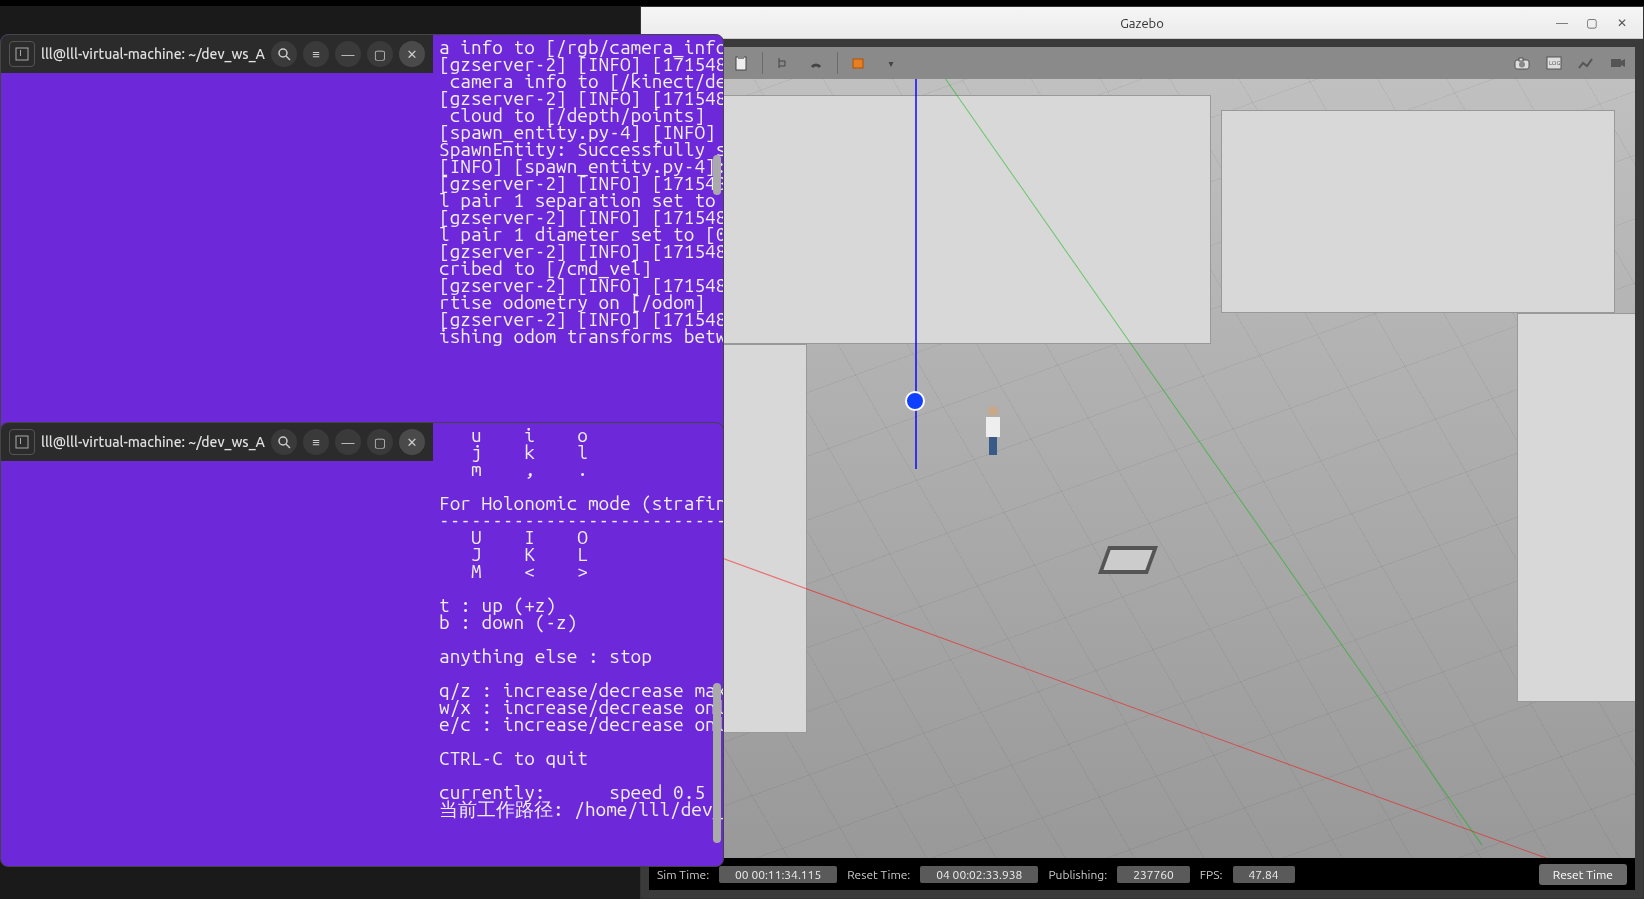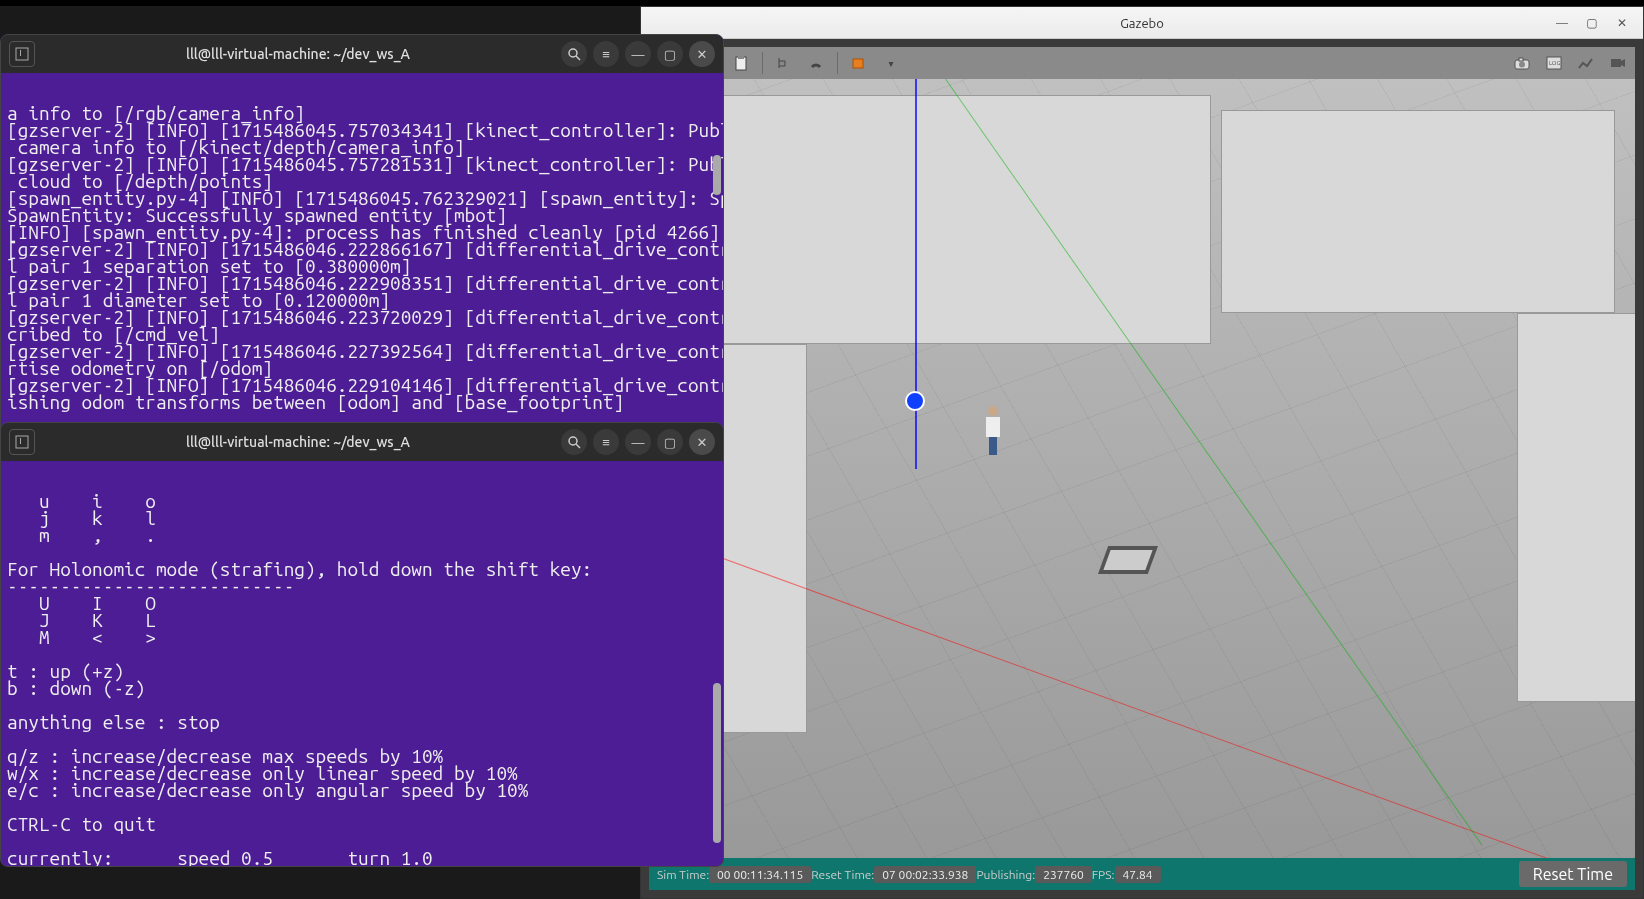--- a/index.html
+++ b/index.html
@@ -102,53 +102,53 @@
 .person .head{width:10px;height:10px;background:#c9a889;border-radius:50%;margin:0 auto;}
 .person .body{width:14px;height:20px;background:#eee;margin:1px auto 0;}
 .person .legs{width:8px;height:18px;background:#3a5a8a;margin:0 auto;}
 .table-obj{position:absolute;left:46%; top:60%; width:50px;height:28px;border:4px solid #555;background:#ccc;transform:skewX(-20deg);}
 
 
 .wall { position:absolute; background:#d8d8d8; border:1px solid #999; }
 
 .gazebo-status {
   height: 32px;
-  background: #0f766e;
+  background: #000000;
   display: flex;
   align-items: center;
   padding: 0 8px;
+  gap: 10px;
   font-size: 12px;
   color: #ccc;
 }
 .status-val {
   background: #5a5a5a;
   color: #eee;
-  padding: 2px 8px;
+  padding: 2px 16px;
   border-radius: 2px;
 }
 .reset-btn {
   margin-left: auto;
   background: #6a6a6a;
   color: #fff;
   padding: 4px 14px;
   border-radius: 3px;
-  font-size: 16px;
+  font-size: 12px;
   cursor: pointer;
 }
 
 
 .term-window {
   position: absolute;
-  background: #4c1d95;
+  background: #6d28d9;
   border: 1px solid #444;
   border-radius: 8px;
   overflow: hidden;
   display: flex;
-  flex-direction: column;
-  gap: 28px;
+  flex-direction: row;
 }
 .term1 { left: 0px; top: 34px; width: 724px; height: 425px; z-index: 2;}
 .term2 { left: 0px; top: 422px; width: 724px; height: 445px; z-index: 3;}
 
 .term-titlebar {
   height: 38px;
   background: #2b2b2b;
   display: flex;
   align-items: center;
   padding: 0 8px;
@@ -296,21 +296,21 @@
         <div class="head"></div>
           <div class="body"></div>
           <div class="legs"></div>
       </div>
       <div class="table-obj"></div>
     </div>
     <div class="gazebo-status">
       <span>Sim Time:</span>
       <span class="status-val">00 00:11:34.115</span>
       <span>Reset Time:</span>
-      <span class="status-val">07 00:02:33.938</span>
+      <span class="status-val">04 00:02:33.938</span>
       <span>Publishing:</span>
       <span class="status-val">237760</span>
       <span>FPS:</span>
       <span class="status-val">47.84</span>
       <div class="reset-btn">Reset Time</div>
     </div>
   </div>
 </div>
 
 <div class="term-window term1">

